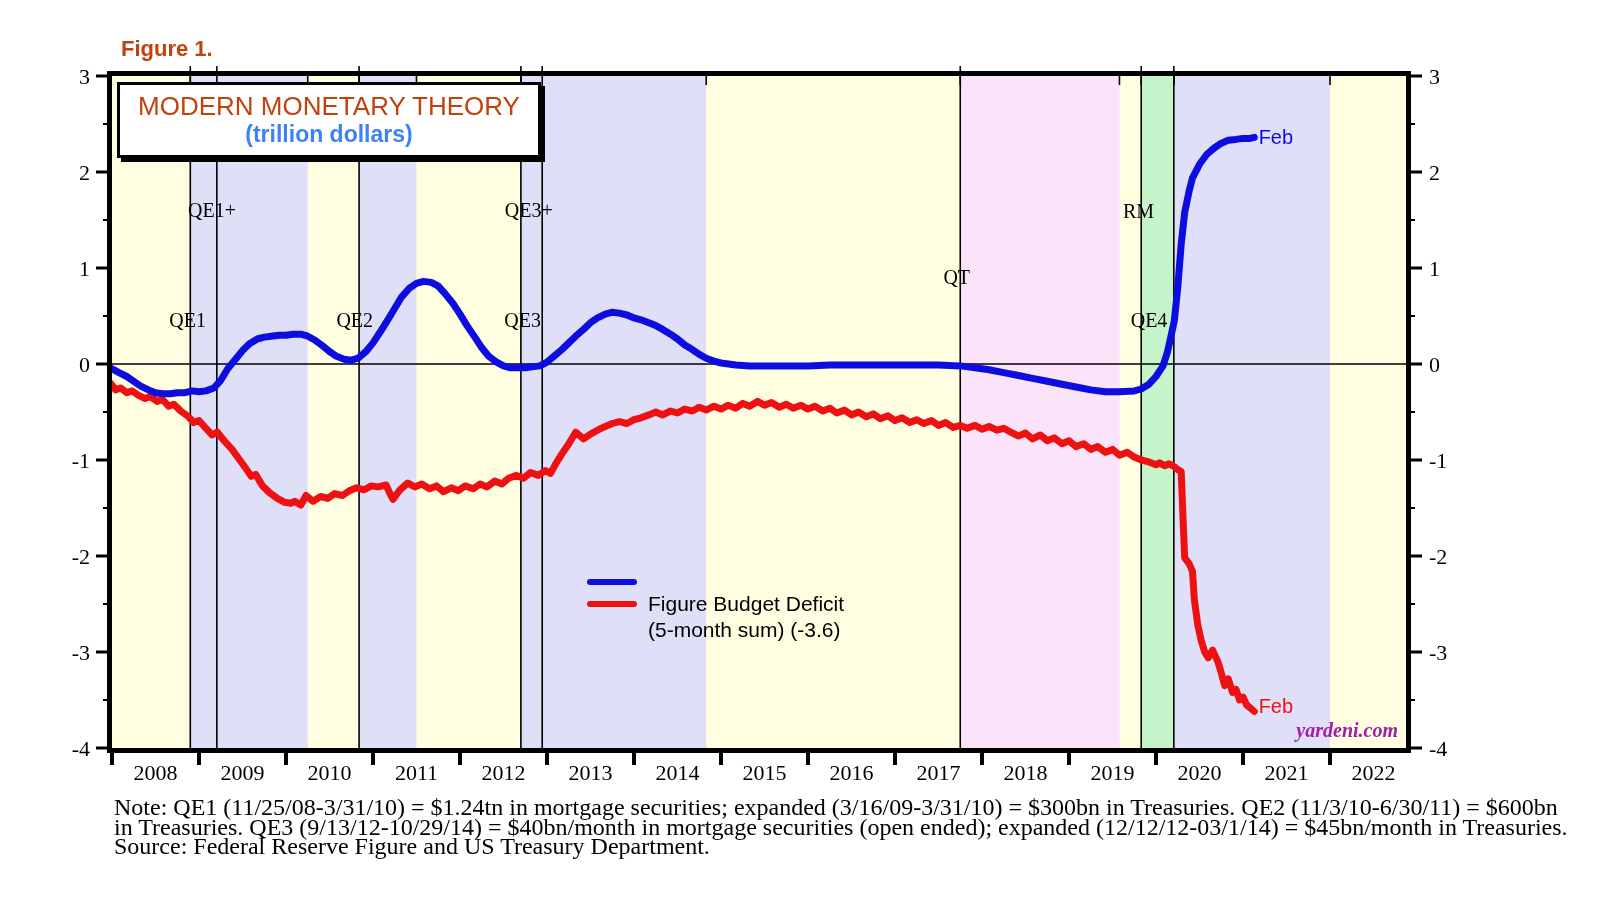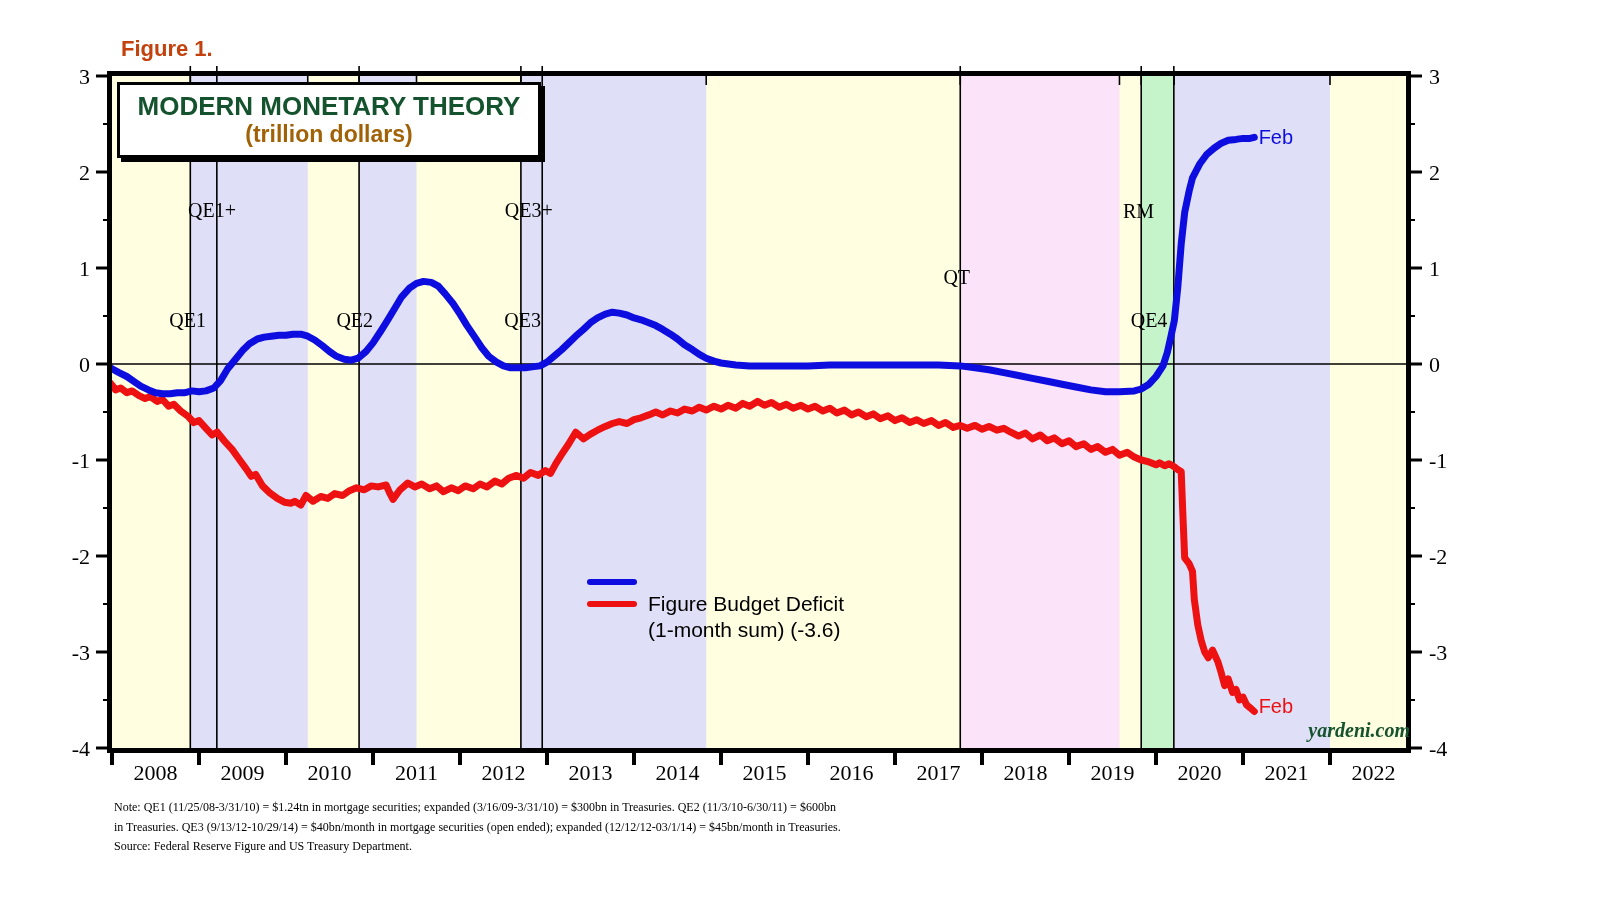--- a/index.html
+++ b/index.html
@@ -2,30 +2,30 @@
 <html><head>
 <meta charset="utf-8">
 <style>
   html,body{margin:0;padding:0;background:#ffffff;}
   #stage{position:relative;width:1610px;height:910px;background:#ffffff;overflow:hidden;
          font-family:"Liberation Sans",sans-serif;}
   #chart-svg{position:absolute;left:0;top:0;}
   .figure-label{position:absolute;left:121px;top:36px;font-size:22px;font-weight:bold;color:#c2410c;}
   .title-box{position:absolute;left:117px;top:82px;width:418px;background:#ffffff;
              border:3px solid #000;box-shadow:4px 4px 0 #000;text-align:center;padding:6px 0 8px 0;}
-  .title-line1{font-size:26px;font-weight:bold;color:#14532d;letter-spacing:0px;line-height:30px;}
-  .title-line2{font-size:23px;font-weight:bold;color:#a16207;line-height:26px;}
+  .title-line1{font-size:26px;font-weight:normal;color:#c2410c;letter-spacing:0px;line-height:30px;}
+  .title-line2{font-size:23px;font-weight:bold;color:#3b82f6;line-height:26px;}
   .legend{position:absolute;left:587px;top:569px;}
   .legend-row{display:flex;align-items:flex-start;margin-bottom:6px;}
   .legend-swatch{width:50px;height:6px;border-radius:3px;margin:10px 11px 0 0;flex:0 0 auto;}
   .legend-text{font-size:21px;line-height:26px;color:#000;}
-  .watermark{position:absolute;right:200px;top:719px;font-family:"Liberation Serif",serif;
-             font-style:italic;font-weight:bold;font-size:20px;color:#14532d;margin-left:32px;}
+  .watermark{position:absolute;right:212px;top:719px;font-family:"Liberation Serif",serif;
+             font-style:italic;font-weight:bold;font-size:20px;color:#a21caf;margin-left:32px;}
   .notes{position:absolute;left:114px;top:798px;font-family:"Liberation Serif",serif;
-         font-size:12px;line-height:19.5px;color:#000;white-space:nowrap;}
+         font-size:24px;line-height:19.5px;color:#000;white-space:nowrap;}
 </style>
 </head>
 <body>
 
 <div id="stage">
 
   <svg id="chart-svg" width="1610" height="910" viewBox="0 0 1610 910">
       <defs>
         <clipPath id="plotclip">
           <rect x="112" y="76" width="1294" height="672"></rect>
@@ -160,21 +160,21 @@
   </div>
 
   <div class="legend">
     <div class="legend-row">
       <span class="legend-swatch" style="background: rgb(13, 13, 224);"></span>
     </div>
     <div class="legend-row">
       <span class="legend-swatch" style="background: rgb(238, 17, 17);"></span>
       <div class="legend-text">
         <div>Figure Budget Deficit</div>
-        <div>(1-month sum) (-3.6)</div>
+        <div>(5-month sum) (-3.6)</div>
       </div>
     </div>
   </div>
 
   <div class="watermark">yardeni.com</div>
 
   <div class="notes">
     <div>Note: QE1 (11/25/08-3/31/10) = $1.24tn in mortgage securities; expanded (3/16/09-3/31/10) = $300bn in Treasuries. QE2 (11/3/10-6/30/11) = $600bn</div>
     <div>in Treasuries. QE3 (9/13/12-10/29/14) = $40bn/month in mortgage securities (open ended); expanded (12/12/12-03/1/14) = $45bn/month in Treasuries.</div>
     <div>Source: Federal Reserve Figure and US Treasury Department.</div>

